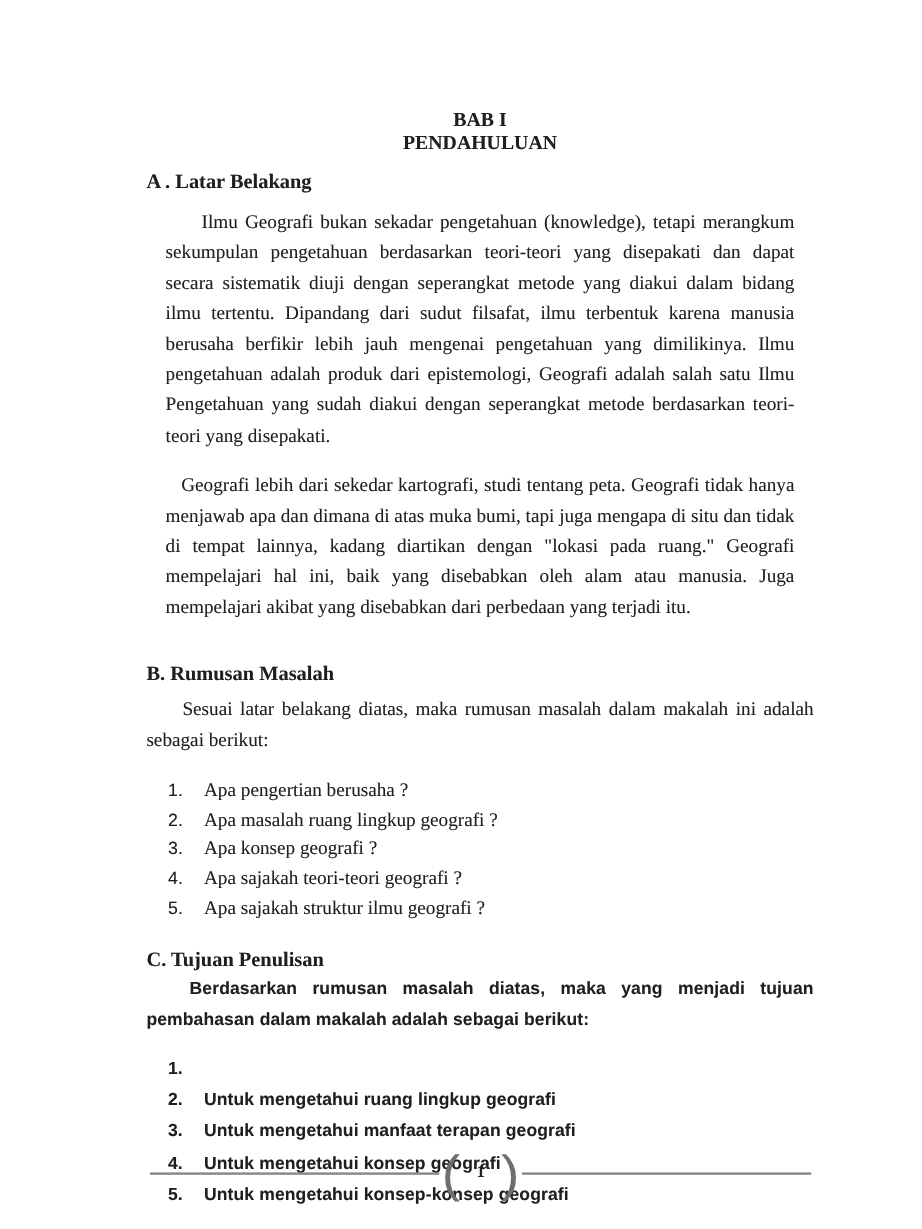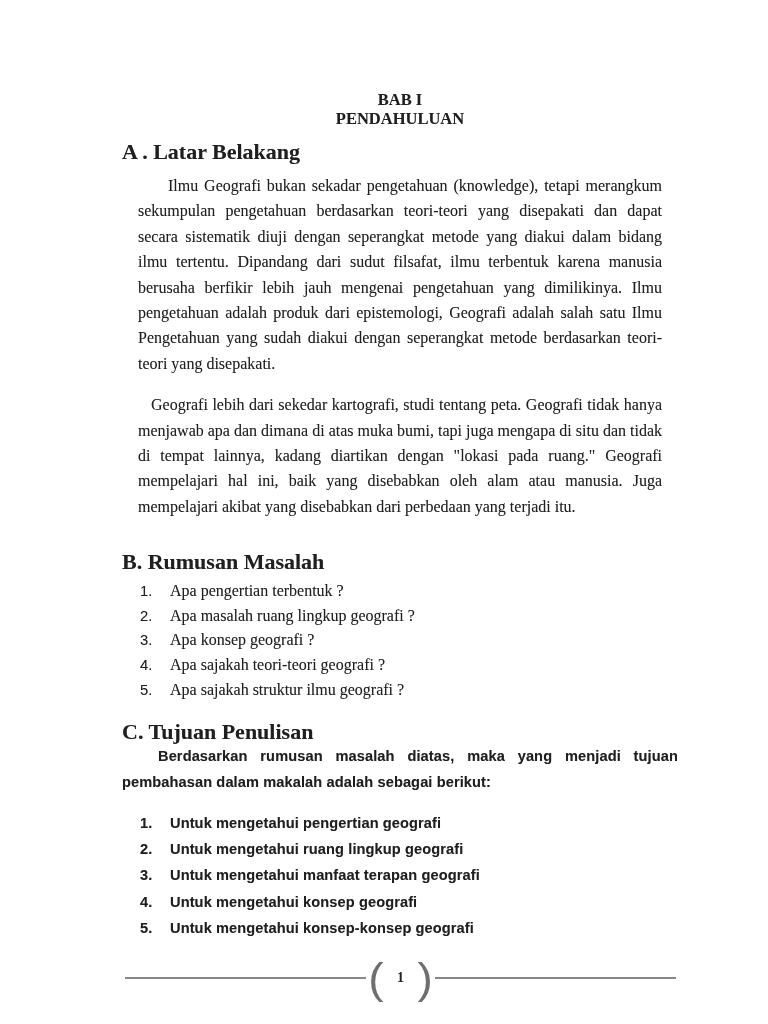--- a/index.html
+++ b/index.html
@@ -25,21 +25,21 @@
     margin-top:90px;
   }
   .chapter-title {
     text-align:center;
     font-weight:bold;
     font-size:16.5px;
     line-height:19px;
   }
   .sec-heading {
     font-weight:bold;
-    font-size:22px;
+    font-size:17px;
     line-height:19px;
   }
   .heading-a { margin-top:14px; }
   .heading-b { margin-top:33px; }
   .heading-c { margin-top:20px; }
   .para {
     font-size:16px;
     line-height:25.4px;
     text-align:justify;
     margin:16px;
@@ -116,24 +116,25 @@
   <div class="content">
 
     <div class="chapter">BAB I</div>
     <div class="chapter-title">PENDAHULUAN</div>
 
     <div class="sec-heading heading-a">A . Latar Belakang</div>
     <p class="para para-1">Ilmu Geografi bukan sekadar pengetahuan (knowledge), tetapi merangkum sekumpulan pengetahuan berdasarkan teori-teori yang disepakati dan dapat secara sistematik diuji dengan seperangkat metode yang diakui dalam bidang ilmu tertentu. Dipandang dari sudut filsafat, ilmu terbentuk karena manusia berusaha berfikir lebih jauh mengenai pengetahuan yang dimilikinya. Ilmu pengetahuan adalah produk dari epistemologi, Geografi adalah salah satu Ilmu Pengetahuan yang sudah diakui dengan seperangkat metode berdasarkan teori-teori yang disepakati.</p>
     <p class="para para-2">Geografi lebih dari sekedar kartografi, studi tentang peta. Geografi tidak hanya menjawab apa dan dimana di atas muka bumi, tapi juga mengapa di situ dan tidak di tempat lainnya, kadang diartikan dengan "lokasi pada ruang." Geografi mempelajari hal ini, baik yang disebabkan oleh alam atau manusia. Juga mempelajari akibat yang disebabkan dari perbedaan yang terjadi itu.</p>
 
     <div class="sec-heading heading-b">B. Rumusan Masalah</div>
+    <p class="intro-b">Sesuai latar belakang diatas, maka rumusan masalah dalam makalah ini adalah sebagai berikut:</p>
     <ol class="qlist b-list">
       <li>
         <span class="li-num">1.</span>
-        <span class="li-text">Apa pengertian terbentuk ?</span>
+        <span class="li-text">Apa pengertian berusaha ?</span>
       </li>
       <li>
         <span class="li-num">2.</span>
         <span class="li-text">Apa masalah ruang lingkup geografi ?</span>
       </li>
       <li>
         <span class="li-num">3.</span>
         <span class="li-text">Apa konsep geografi ?</span>
       </li>
       <li>
@@ -144,21 +145,20 @@
         <span class="li-num">5.</span>
         <span class="li-text">Apa sajakah struktur ilmu geografi ?</span>
       </li>
     </ol>
 
     <div class="sec-heading heading-c">C. Tujuan Penulisan</div>
     <p class="intro-c">Berdasarkan rumusan masalah diatas, maka yang menjadi tujuan pembahasan dalam makalah adalah sebagai berikut:</p>
     <ol class="qlist c-list">
       <li>
         <span class="li-num">1.</span>
-        <span class="li-text">Untuk mengetahui pengertian geografi</span>
       </li>
       <li>
         <span class="li-num">2.</span>
         <span class="li-text">Untuk mengetahui ruang lingkup geografi</span>
       </li>
       <li>
         <span class="li-num">3.</span>
         <span class="li-text">Untuk mengetahui manfaat terapan geografi</span>
       </li>
       <li>

